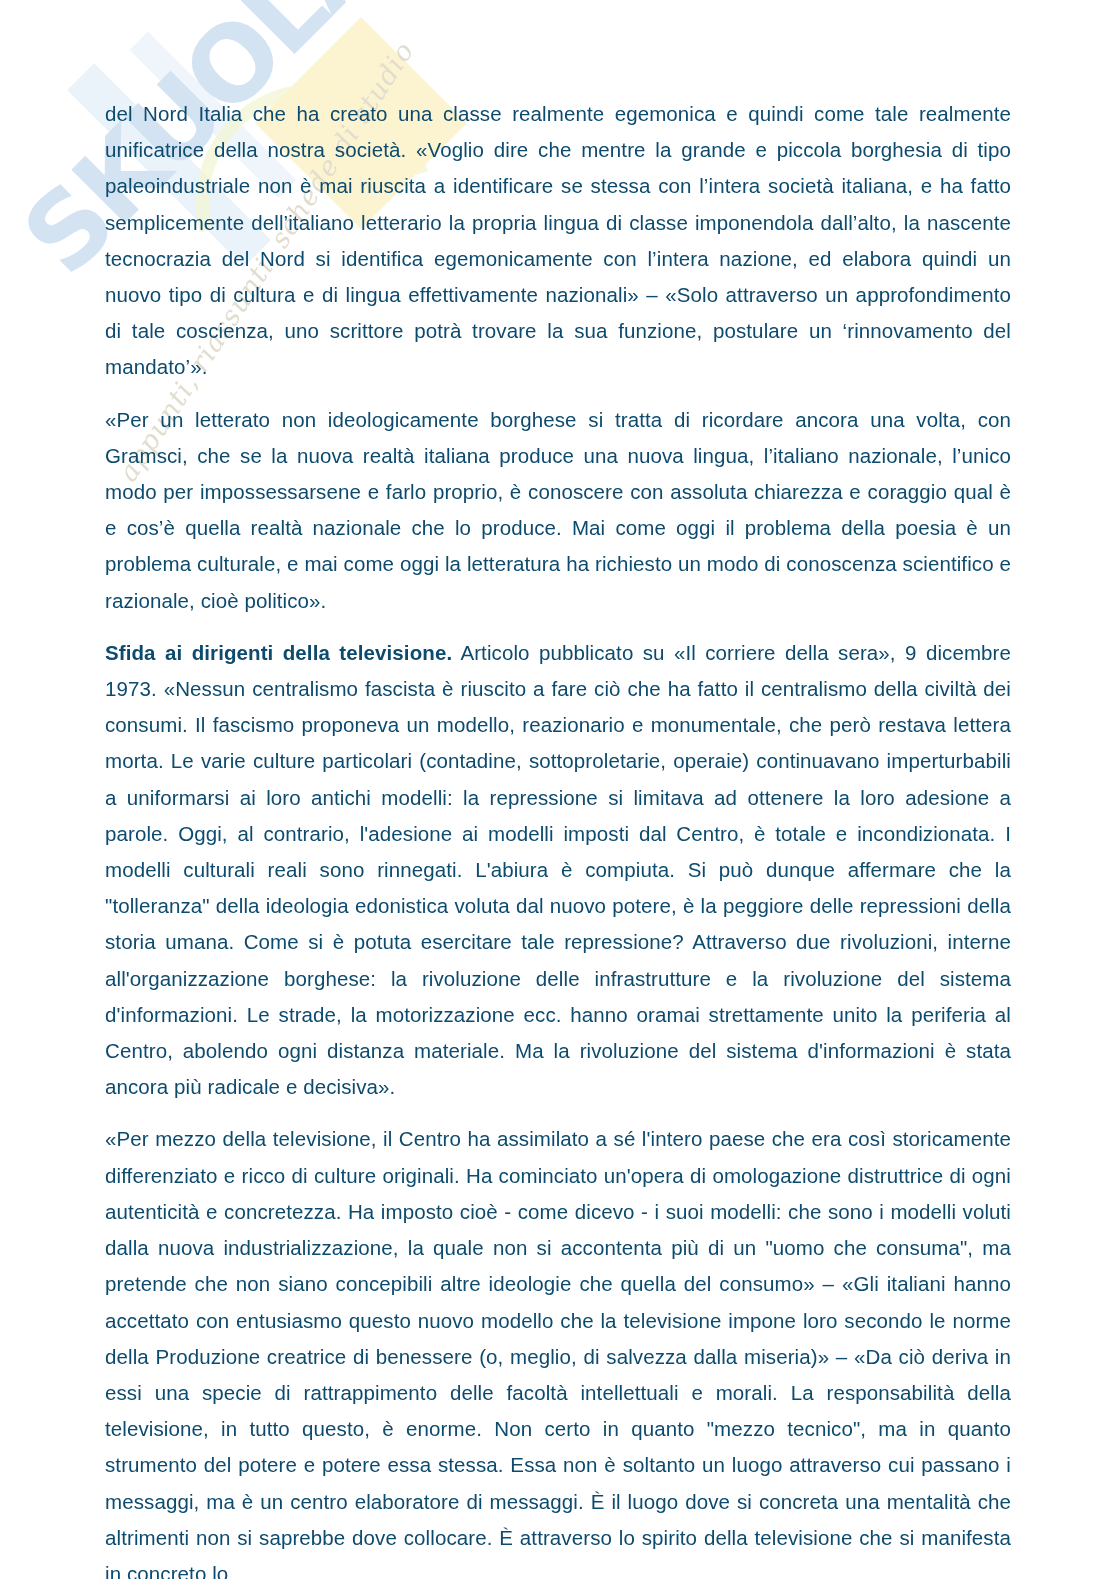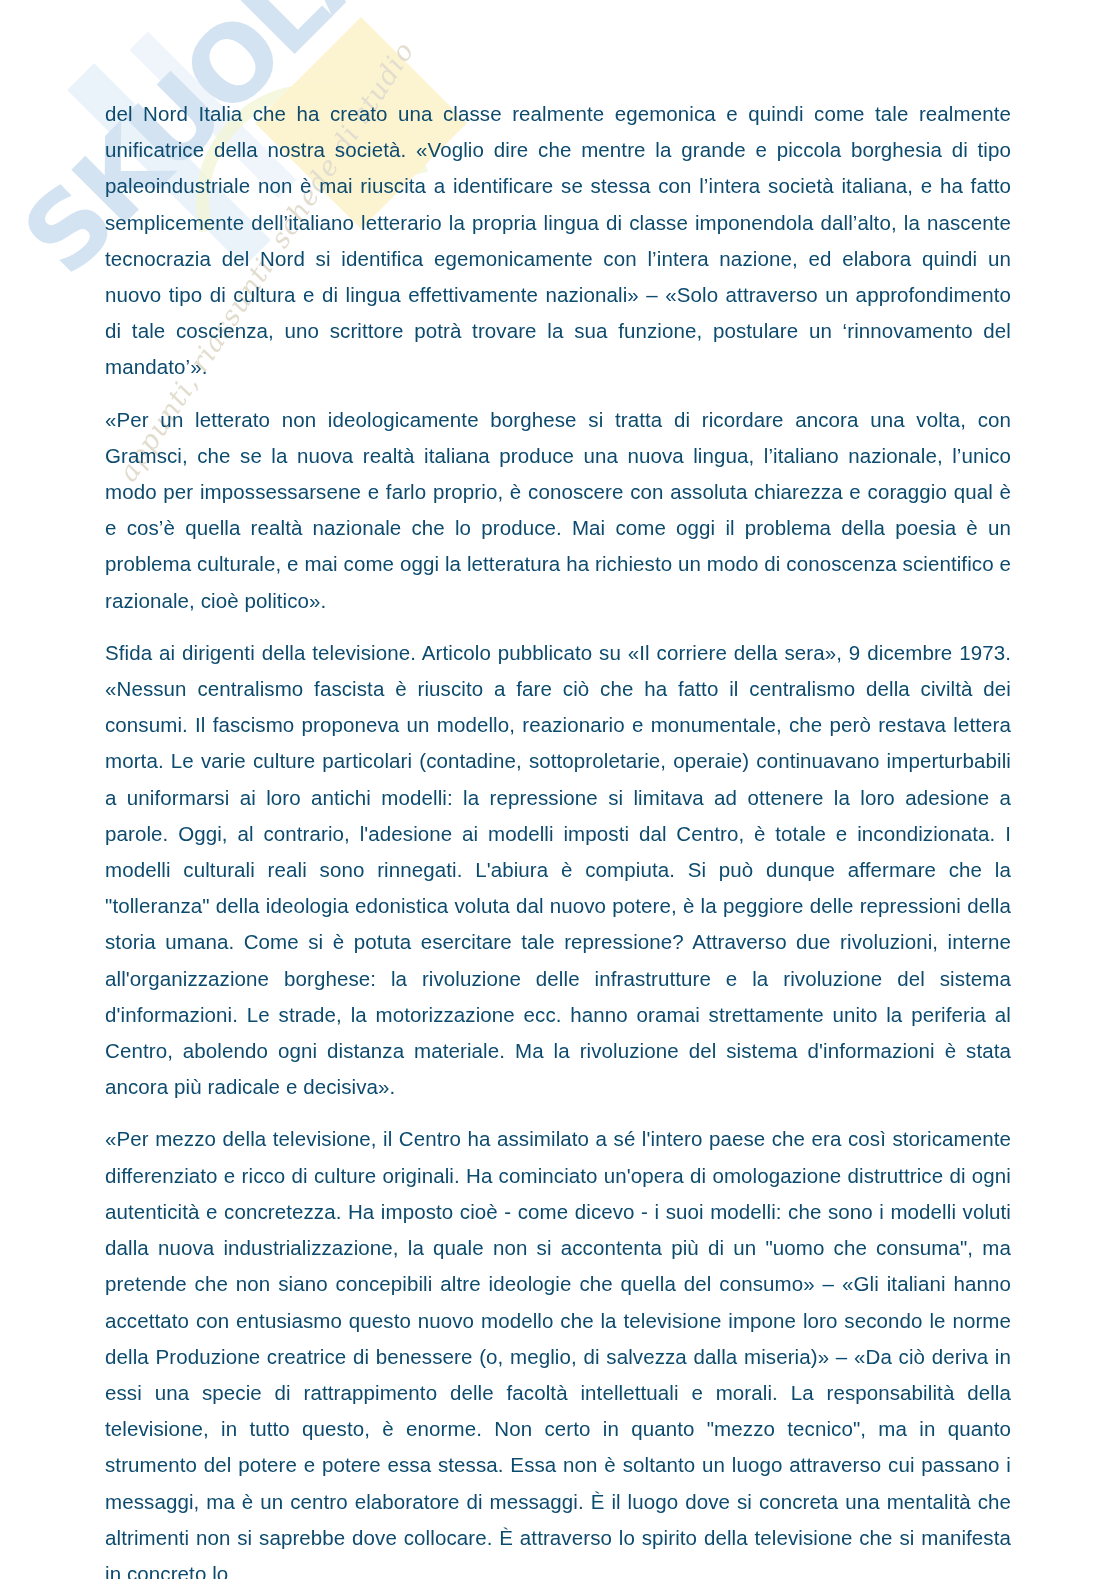--- a/index.html
+++ b/index.html
@@ -119,21 +119,21 @@
     text-align: justify;
     text-justify: inter-word;
     letter-spacing: 0.1px;
   }
 
   p.para + p.para {
     margin-top: 16px;
   }
 
   .lead {
-    font-weight: 400;
+    font-weight: 700;
   }
 </style>
 </head>
 <body>
 
 <div class="page">
 
   <div class="watermark">
     <div class="wm-stripe-a"></div>
     <div class="wm-stripe-b"></div>

